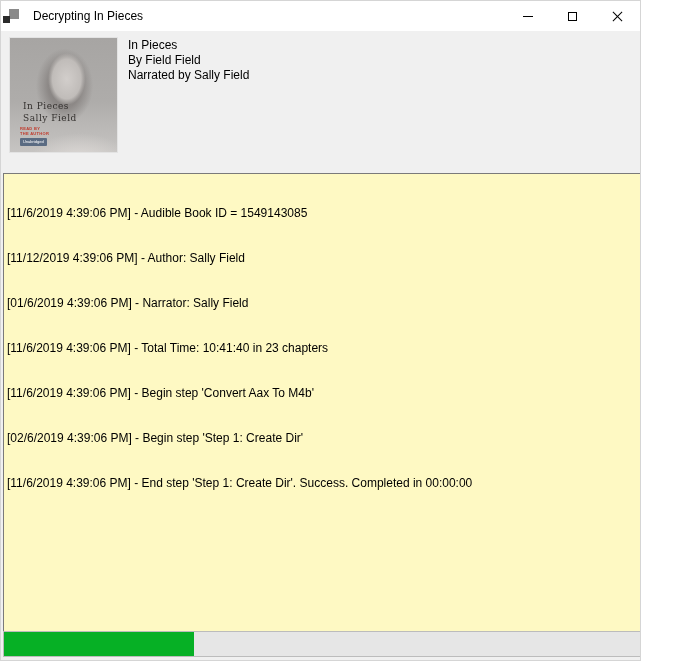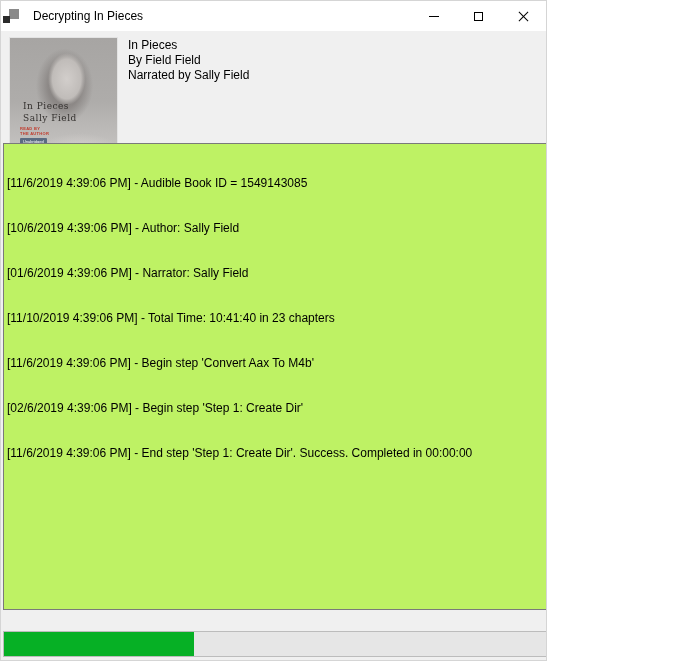--- a/index.html
+++ b/index.html
@@ -1,21 +1,21 @@
 <!DOCTYPE html>
 <html><head>
 <meta charset="utf-8">
 <style>
   * { box-sizing: border-box; margin: 0; padding: 0; }
   html, body { width: 691px; height: 661px; }
   body { font-family: "Liberation Sans", sans-serif; }
 
   .window {
     position: relative;
-    width: 547px; height: 661px;
+    width: 641px; height: 661px;
     background: #f0f0f0;
     border: 1px solid #d5d5d5;
     overflow: hidden;
   }
 
   
   .titlebar {
     position: absolute; left: 0; top: 0; width: 100%; height: 30px;
     background: #ffffff;
     display: flex; align-items: center;
@@ -82,23 +82,23 @@
     font-size: 4px; line-height: 6px; color: #ffffff;
     background: #5a6b82; padding: 1px 3px; border-radius: 1px;
   }
   .book-info {
     position: absolute; left: 127px; top: 37px;
     font-size: 12px; line-height: 15px; color: #000;
   }
 
   
   .logbox {
-    position: absolute; left: 2px; top: 142px;
+    position: absolute; left: 2px; top: 172px;
     width: 679px; height: 467px;
-    background: #bef264;
+    background: #fef9c3;
     border: 1px solid #7a7a7a;
     padding: 2px 6px 0 3px;
     overflow: hidden;
     font-size: 12px; line-height: 15px; color: #000;
     white-space: pre; cursor: text;
   }
   .log-line { height: 15px; }
 
   
   .progressbar {
@@ -146,23 +146,23 @@
   </div>
 
   <div class="book-info">
     <div>In Pieces</div>
     <div>By Field Field</div>
     <div>Narrated by Sally Field</div>
   </div>
 
   <div class="logbox">
     <div class="log-line">[11/6/2019 4:39:06 PM] - Audible Book ID = 1549143085</div>
-    <div class="log-line">[10/6/2019 4:39:06 PM] - Author: Sally Field</div>
+    <div class="log-line">[11/12/2019 4:39:06 PM] - Author: Sally Field</div>
     <div class="log-line">[01/6/2019 4:39:06 PM] - Narrator: Sally Field</div>
-    <div class="log-line">[11/10/2019 4:39:06 PM] - Total Time: 10:41:40 in 23 chapters</div>
+    <div class="log-line">[11/6/2019 4:39:06 PM] - Total Time: 10:41:40 in 23 chapters</div>
     <div class="log-line">[11/6/2019 4:39:06 PM] - Begin step 'Convert Aax To M4b'</div>
     <div class="log-line">[02/6/2019 4:39:06 PM] - Begin step 'Step 1: Create Dir'</div>
     <div class="log-line">[11/6/2019 4:39:06 PM] - End step 'Step 1: Create Dir'. Success. Completed in 00:00:00</div>
     
     
     
   </div>
 
   <div class="progressbar">
     <div class="progress-fill" style="width:28%;background:#06b025"></div>

